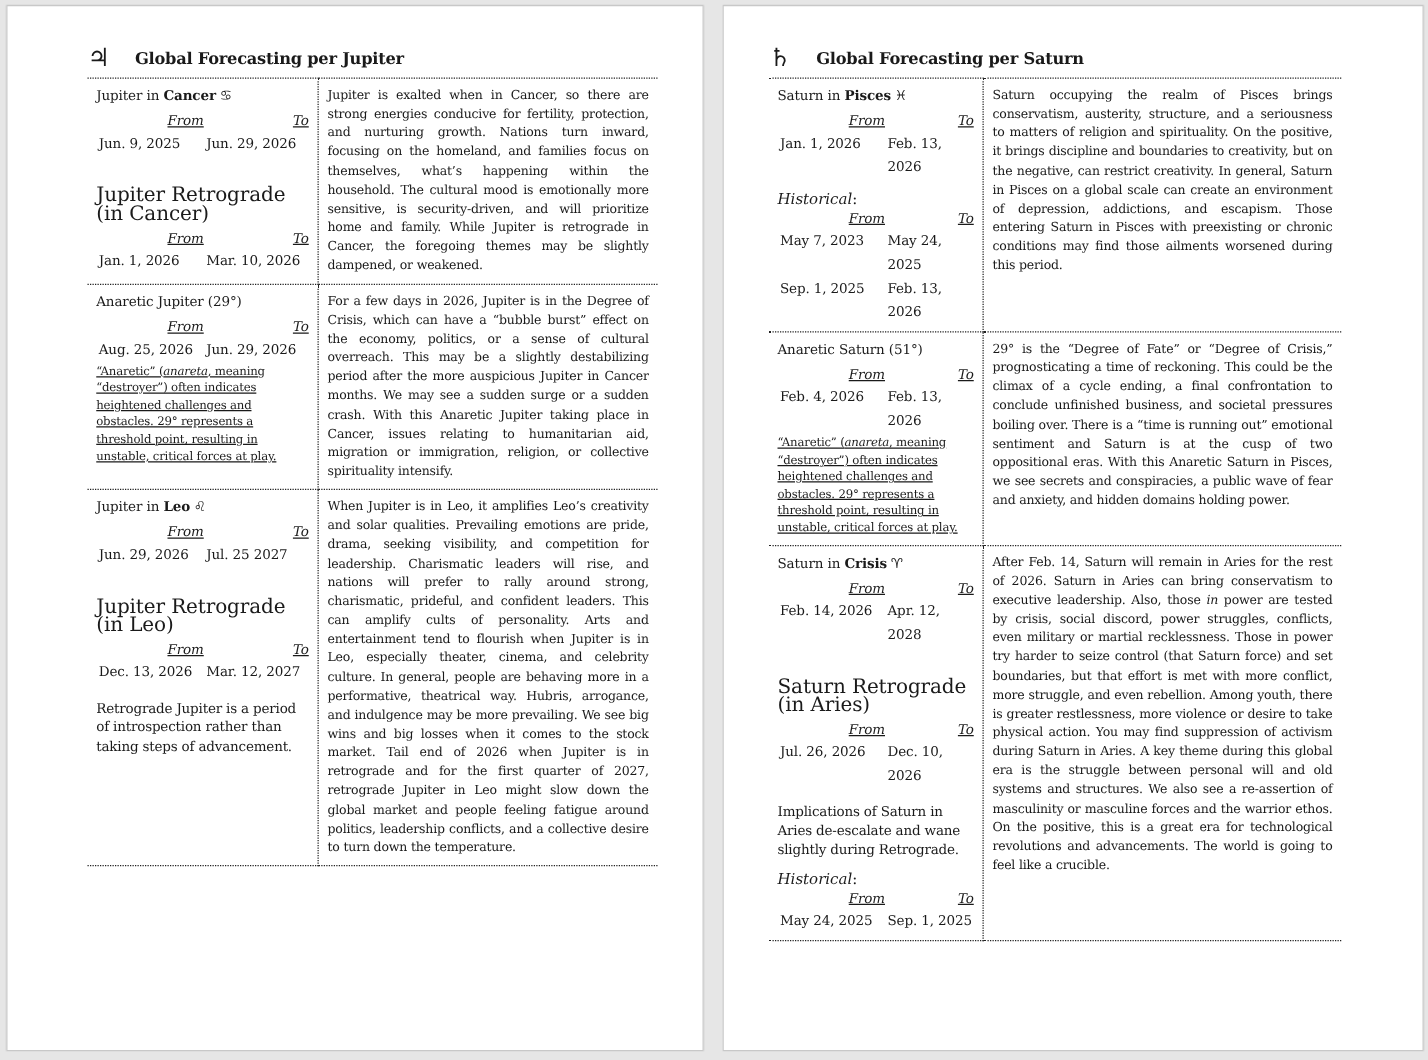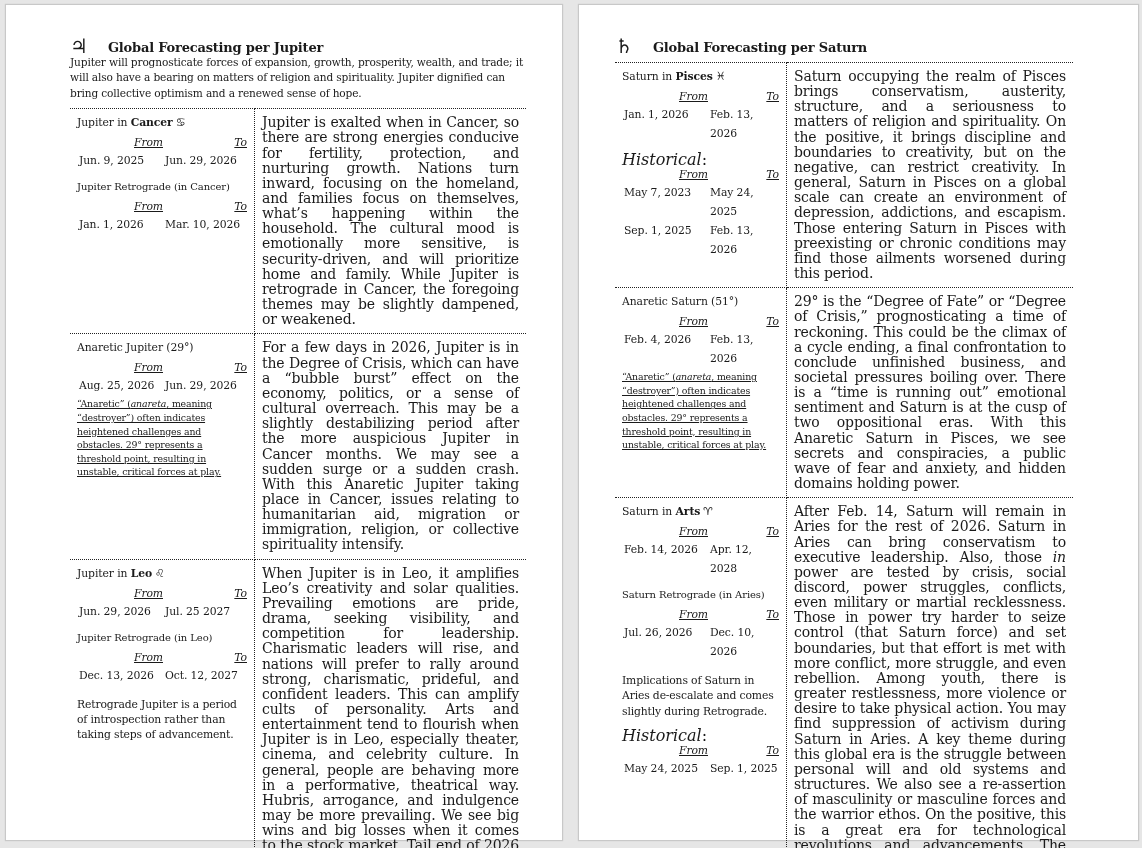--- a/index.html
+++ b/index.html
@@ -33,43 +33,42 @@
     border-top: 1px dotted #222; border-bottom: 1px dotted #222;
     vertical-align: top; padding: 6px 7px 6px 7px;
   }
   table.fc td.left-cell { border-right: 1px dotted #222; }
   .page.left td.left-cell { width: 170px; }
   .page.right td.left-cell { width: 157px; }
 
   .sign-head { font-size: 10.8px; line-height: 15px; margin-bottom: 5px; letter-spacing: -0.1px; }
   .sign-head b { font-weight: bold; }
   .zodiac { font-family: "DejaVu Sans", sans-serif; font-size: 11px; margin-left: 3px; }
-  .sub-head { font-size: 10px; line-height: 15px; margin-top: 9px; margin-bottom: 5px; letter-spacing: -0.1px; }
-  .hist-head { font-size: 16px; line-height: 15px; margin-top: 9px; font-style: italic; }
+  .sub-head { font-size: 16px; line-height: 15px; margin-top: 24px; margin-bottom: 5px; letter-spacing: -0.1px; }
+  .hist-head { font-size: 12px; line-height: 15px; margin-top: 9px; font-style: italic; }
   .hist-head .colon { font-style: normal; }
 
   .date-grid { display: grid; grid-template-columns: 86px auto; column-gap: 0; font-size: 10.8px; letter-spacing: -0.1px; }
   .date-grid .hdr { font-style: italic; text-decoration: underline; line-height: 16px; padding-left: 2px; text-align: right; }
   .date-grid .val { line-height: 19px; padding-left: 2px; }
 
   .note-small { font-size: 9.4px; line-height: 13.6px; margin-top: 2px; letter-spacing: -0.15px; text-decoration: underline; }
   .note { font-size: 10.8px; line-height: 15.2px; margin-top: 12px; letter-spacing: -0.15px; }
 
-  .body-text { font-size: 14px; line-height: 15.15px; text-align: justify; letter-spacing: -0.15px; }
+  .body-text { font-size: 10px; line-height: 15.15px; text-align: justify; letter-spacing: -0.15px; }
 </style>
 </head>
 <body>
 
 <div class="page left">
   <div class="content">
     <div class="title-row">
       <span class="planet-glyph">♃</span>
       <span class="title">Global Forecasting per Jupiter</span>
     </div>
-    <div class="intro">Jupiter will prognosticate forces of expansion, growth, prosperity, wealth, and trade; it will also have a bearing on matters of religion and spirituality. Jupiter dignified can bring collective optimism and a renewed sense of hope.</div>
 
     <table class="fc">
 
       <tbody>
           <tr>
         <td class="left-cell">
           <div class="sign-head">
             <span>Jupiter in </span><b>Cancer</b><span class="zodiac">♋</span>
           </div>
           <div class="date-grid">
@@ -116,21 +115,21 @@
             <span class="hdr">From</span>
             <span class="hdr">To</span>
             <span class="val">Jun. 29, 2026</span>
             <span class="val">Jul. 25 2027</span>
           </div>
           <div class="sub-head">Jupiter Retrograde (in Leo)</div>
           <div class="date-grid">
             <span class="hdr">From</span>
             <span class="hdr">To</span>
             <span class="val">Dec. 13, 2026</span>
-            <span class="val">Oct. 12, 2027</span>
+            <span class="val">Mar. 12, 2027</span>
           </div>
           <div class="note">Retrograde Jupiter is a period of introspection rather than taking steps of advancement.</div>
         </td>
         <td>
           <div class="body-text">When Jupiter is in Leo, it amplifies Leo’s creativity and solar qualities. Prevailing emotions are pride, drama, seeking visibility, and competition for leadership. Charismatic leaders will rise, and nations will prefer to rally around strong, charismatic, prideful, and confident leaders. This can amplify cults of personality. Arts and entertainment tend to flourish when Jupiter is in Leo, especially theater, cinema, and celebrity culture. In general, people are behaving more in a performative, theatrical way. Hubris, arrogance, and indulgence may be more prevailing. We see big wins and big losses when it comes to the stock market. Tail end of 2026 when Jupiter is in retrograde and for the first quarter of 2027, retrograde Jupiter in Leo might slow down the global market and people feeling fatigue around politics, leadership conflicts, and a collective desire to turn down the temperature.</div>
         </td>
       </tr>
     </tbody>
       </table>
   </div>
@@ -184,36 +183,36 @@
           <div class="note-small"><span>“Anaretic” (</span><i>anareta</i><span>, meaning “destroyer”) often indicates heightened challenges and obstacles. 29° represents a threshold point, resulting in unstable, critical forces at play.</span></div>
         </td>
         <td>
           <div class="body-text">29° is the “Degree of Fate” or “Degree of Crisis,” prognosticating a time of reckoning. This could be the climax of a cycle ending, a final confrontation to conclude unfinished business, and societal pressures boiling over. There is a “time is running out” emotional sentiment and Saturn is at the cusp of two oppositional eras. With this Anaretic Saturn in Pisces, we see secrets and conspiracies, a public wave of fear and anxiety, and hidden domains holding power.</div>
         </td>
       </tr>
 
       <tr>
         <td class="left-cell">
           <div class="sign-head">
-            <span>Saturn in </span><b>Arts</b><span class="zodiac">♈</span>
+            <span>Saturn in </span><b>Crisis</b><span class="zodiac">♈</span>
           </div>
           <div class="date-grid">
             <span class="hdr">From</span>
             <span class="hdr">To</span>
             <span class="val">Feb. 14, 2026</span>
             <span class="val">Apr. 12, 2028</span>
           </div>
           <div class="sub-head">Saturn Retrograde (in Aries)</div>
           <div class="date-grid">
             <span class="hdr">From</span>
             <span class="hdr">To</span>
             <span class="val">Jul. 26, 2026</span>
             <span class="val">Dec. 10, 2026</span>
           </div>
-          <div class="note">Implications of Saturn in Aries de-escalate and comes slightly during Retrograde.</div>
+          <div class="note">Implications of Saturn in Aries de-escalate and wane slightly during Retrograde.</div>
           <div class="hist-head"><span>Historical</span><span class="colon">:</span></div>
           <div class="date-grid">
             <span class="hdr">From</span>
             <span class="hdr">To</span>
             <span class="val">May 24, 2025</span>
             <span class="val">Sep. 1, 2025</span>
           </div>
         </td>
         <td>
           <div class="body-text"><span>After Feb. 14, Saturn will remain in Aries for the rest of 2026. Saturn in Aries can bring conservatism to executive leadership. Also, those </span><i>in</i><span> power are tested by crisis, social discord, power struggles, conflicts, even military or martial recklessness. Those in power try harder to seize control (that Saturn force) and set boundaries, but that effort is met with more conflict, more struggle, and even rebellion. Among youth, there is greater restlessness, more violence or desire to take physical action. You may find suppression of activism during Saturn in Aries. A key theme during this global era is the struggle between personal will and old systems and structures. We also see a re-assertion of masculinity or masculine forces and the warrior ethos. On the positive, this is a great era for technological revolutions and advancements. The world is going to feel like a crucible.</span></div>

